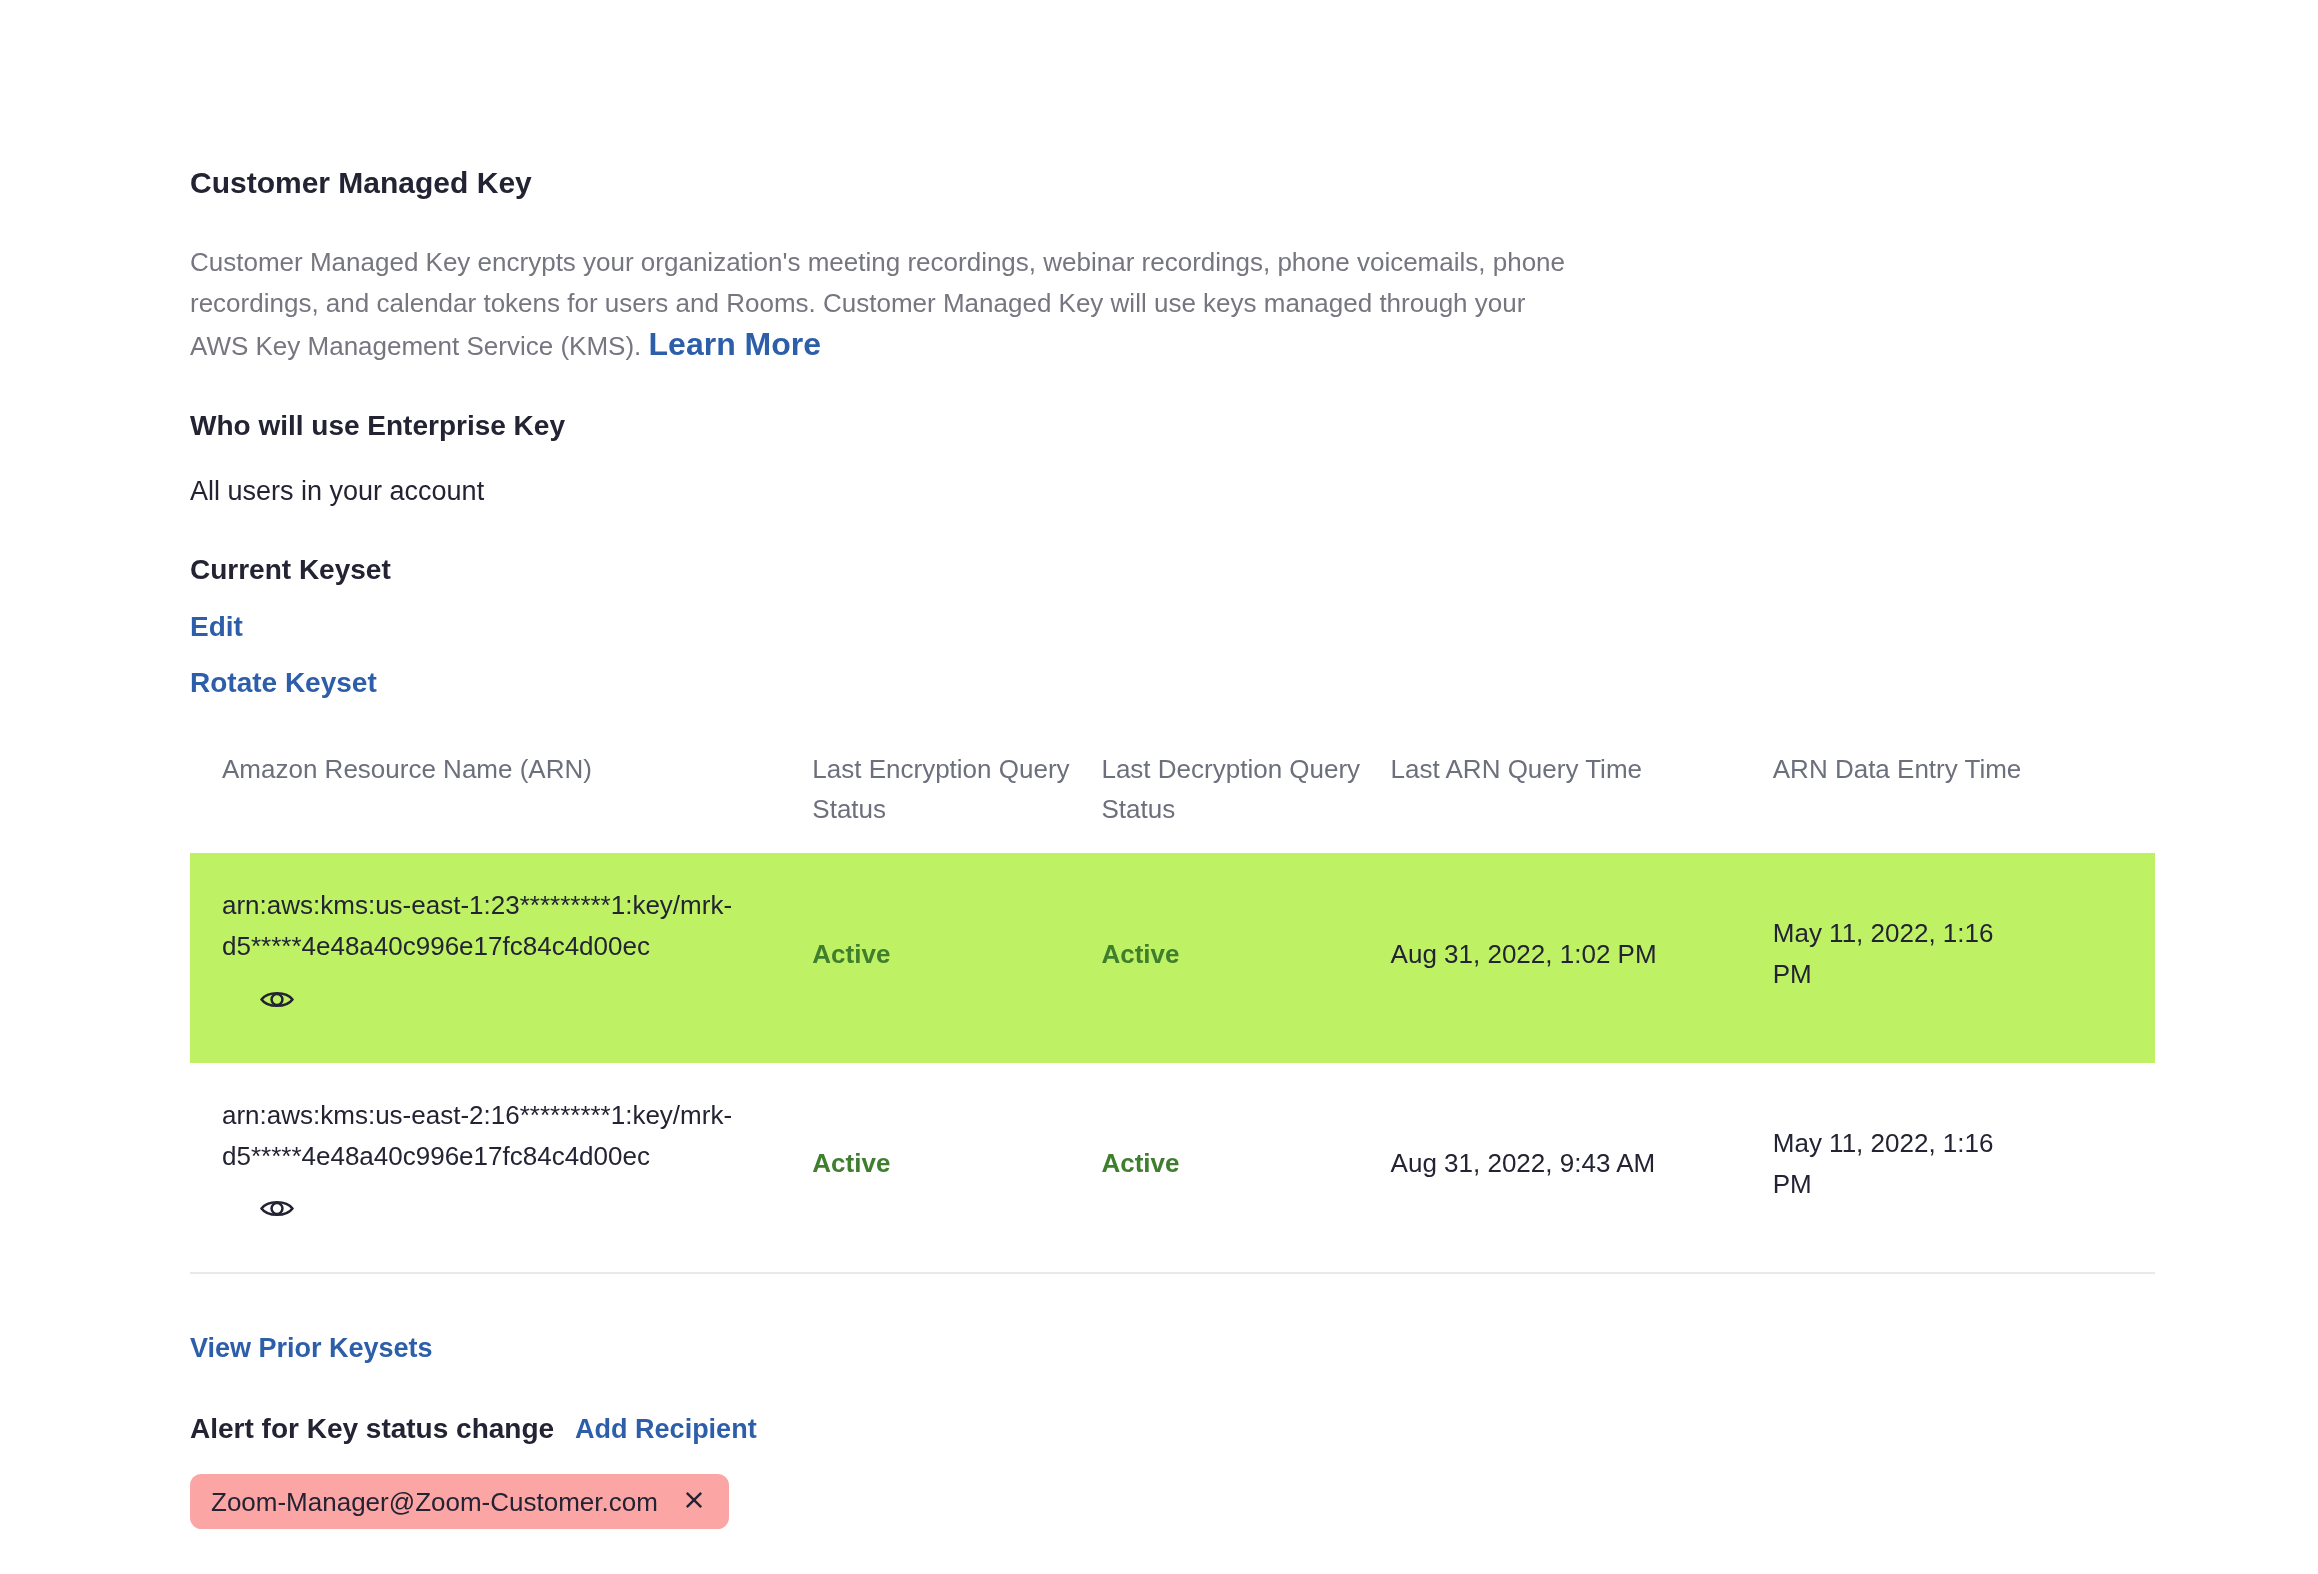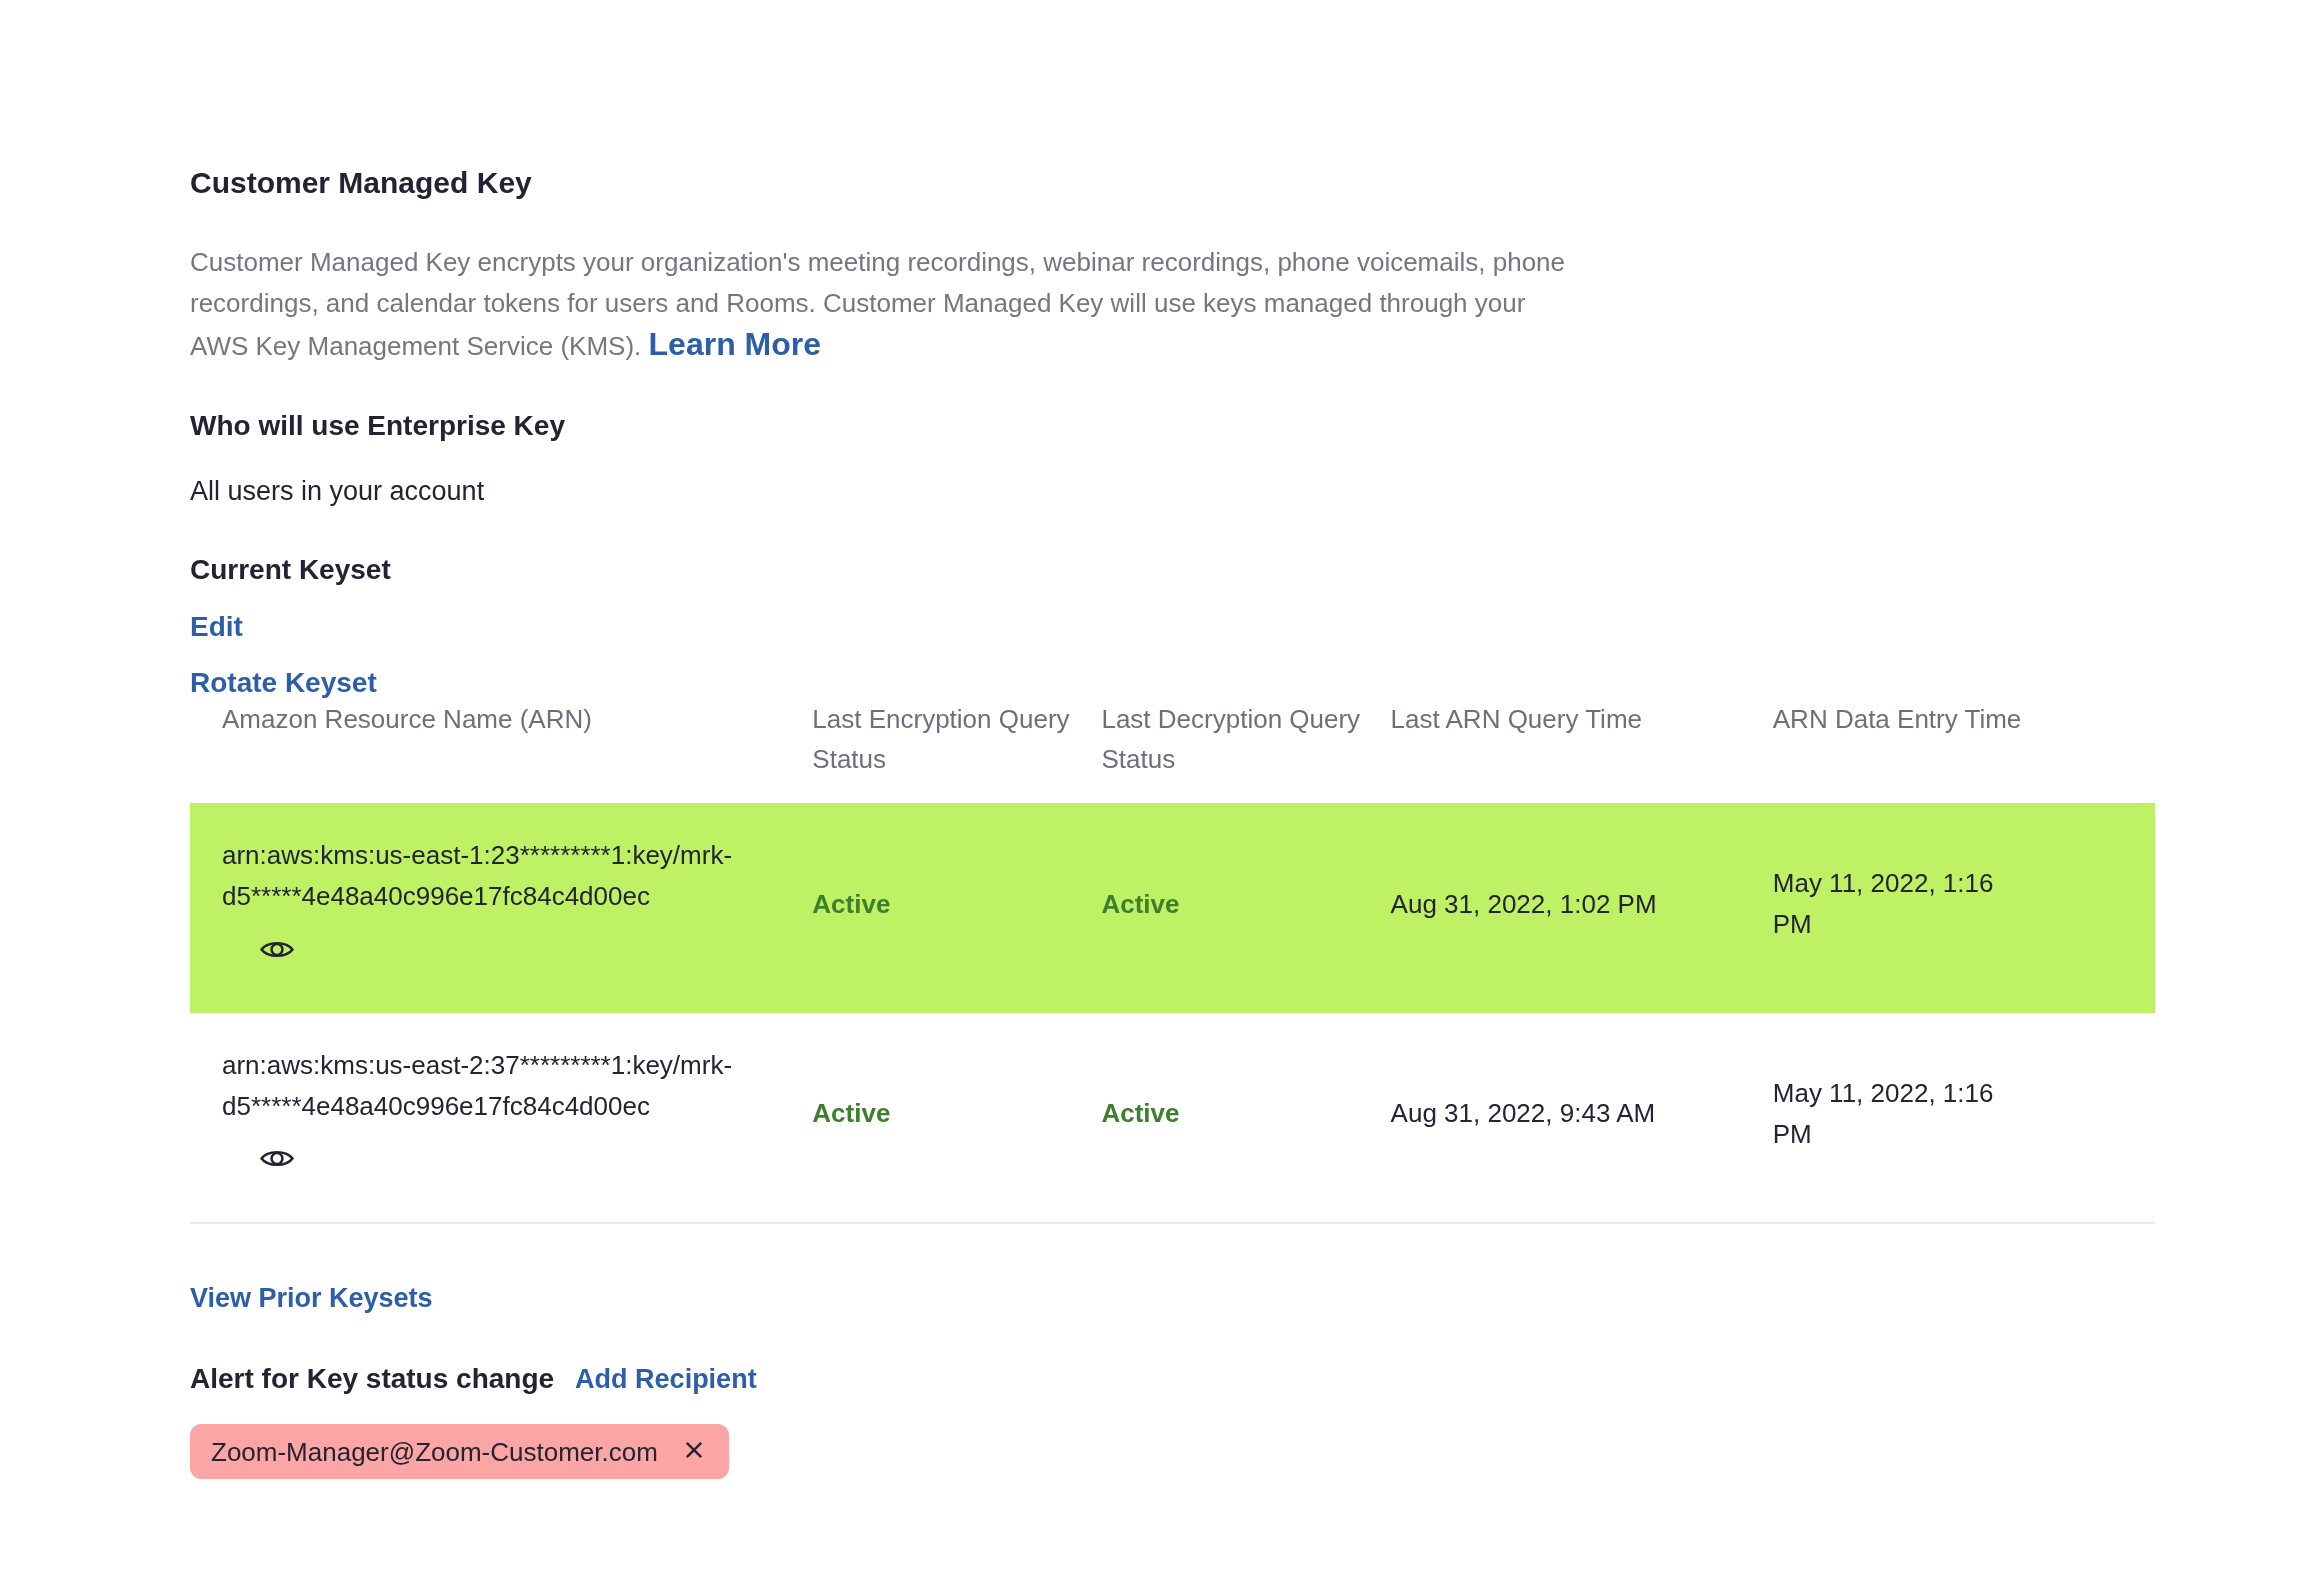--- a/index.html
+++ b/index.html
@@ -54,20 +54,21 @@
     margin-top: 45px;
     display: flex;
     align-items: baseline;
     gap: 24px;
     flex-direction: column;
   }
   .keyset-row .section-heading { margin-top: 0; }
   .keyset-row .link { font-size: 28px; }
 
   table.keyset-table {
+    margin-top: 50px;
     width: 1965px;
     border-collapse: collapse;
     table-layout: fixed;
   }
   .keyset-table th {
     text-align: left;
     font-weight: 400;
     color: #6c6f7c;
     font-size: 26px;
     line-height: 40px;
@@ -195,21 +196,21 @@
           <span class="status-active">Active</span>
         </td>
         <td>
           <span class="status-active">Active</span>
         </td>
         <td>Aug 31, 2022, 1:02 PM</td>
         <td class="col-entry">May 11, 2022, 1:16 PM</td>
       </tr>
       <tr class="row-last">
         <td class="col-arn">
-          <div class="arn-text">arn:aws:kms:us-east-2:37*********1:key/mrk-d5*****4e48a40c996e17fc84c4d00ec</div>
+          <div class="arn-text">arn:aws:kms:us-east-2:16*********1:key/mrk-d5*****4e48a40c996e17fc84c4d00ec</div>
           <button class="eye-button">
             <span>
               <svg width="36" height="25" viewBox="0 0 48 34" fill="none">
                 <path d="M3 17 C11 5.5 37 5.5 45 17 C37 28.5 11 28.5 3 17 Z" stroke="#232333" stroke-width="3.4"></path>
                 <circle cx="24" cy="17" r="7.4" stroke="#232333" stroke-width="3.4"></circle>
               </svg>
             </span>
           </button>
         </td>
         <td>

